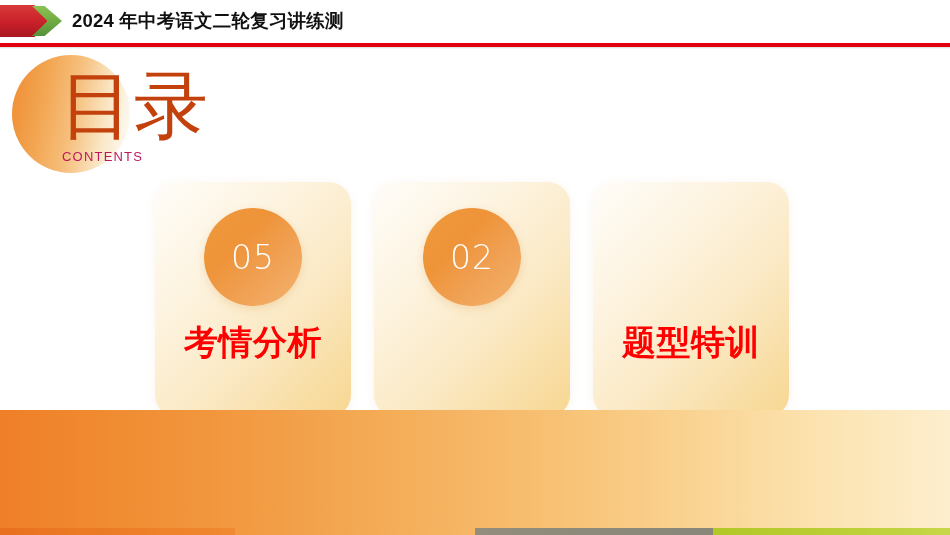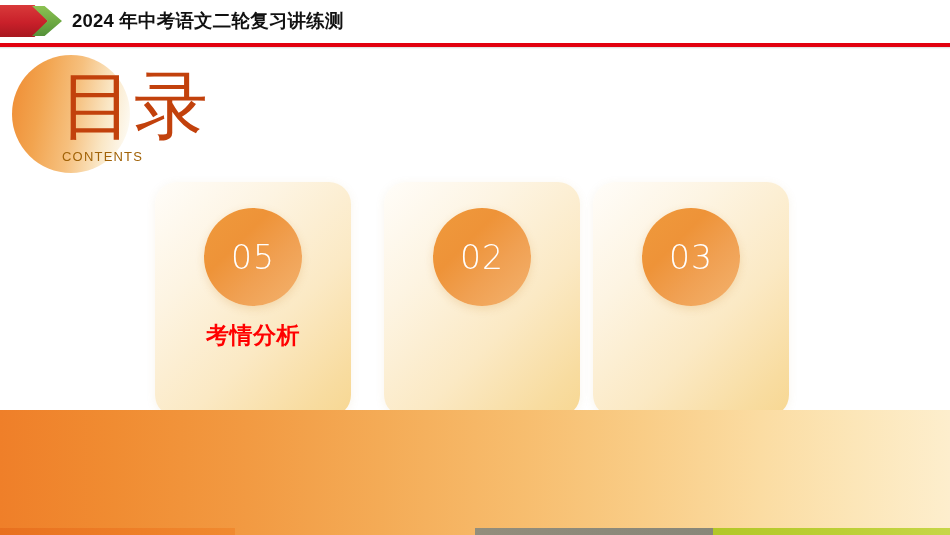--- a/index.html
+++ b/index.html
@@ -75,38 +75,38 @@
     line-height:84px;
     font-weight:400;
     color:#c2410c;
     font-family:"DejaVu Sans","Liberation Sans",sans-serif;
     white-space:nowrap;
   }
   .toc-sub {
     position:absolute; left:50px; top:94px;
     font-size:13px;
     letter-spacing:1.2px;
-    color:#a16207;
+    color:#be185d;
     white-space:nowrap;
   }
 
   
   .cards {
     position:absolute; left:0; top:182px;
     width:950px; height:236px;
   }
   .card {
     position:absolute; top:0;
     width:196px; height:235px;
     border-radius:22px;
     background:linear-gradient(135deg,#fffdf9 0%,#fdf4e2 30%,#fbe9c4 62%,#f8dca0 88%,#f7d792 100%);
     box-shadow:0 2px 10px rgba(190,150,70,.10);
   }
   .card.c1 { left:155px; }
-  .card.c2 { left:384px; }
+  .card.c2 { left:374px; }
   .card.c3 { left:593px; }
 
   .card-circle {
     position:absolute; left:50%; top:26px;
     transform:translateX(-50%);
     width:98px; height:98px;
     border-radius:50%;
     background:linear-gradient(135deg,#ef9a3d 0%,#ee9338 35%,#f0a052 62%,#f2ab63 85%,#f1a457 100%);
     box-shadow:0 3px 9px rgba(210,140,50,.22);
   }
@@ -117,21 +117,21 @@
     font-size:33px;
     font-weight:300;
     color:#ffffff;
     letter-spacing:1px;
     font-family:"DejaVu Sans","Liberation Sans",sans-serif;
   }
   .card-label {
     position:absolute; left:0; top:138px;
     width:196px;
     text-align:center;
-    font-size:23px;
+    font-size:34px;
     font-weight:bold;
     color:#ff0000;
     letter-spacing:.5px;
     white-space:nowrap;
   }
 
   
   .band {
     position:absolute; left:0; top:410px;
     width:950px; height:125px;
@@ -193,23 +193,21 @@
       <div class="card-label">考情分析</div>
     </div>
 
     <div class="card c2">
       <div class="card-circle">
         <div class="card-num">02</div>
       </div>
     </div>
 
     <div class="card c3">
-      <div class="card-circle">
-        <div class="card-num">03</div>
-      </div>
+      <div class="card-label">题型特训</div>
     </div>
 
   </div>
 
   <div class="band">
     <div class="band-strip strip-orange"></div>
     <div class="band-strip strip-gray"></div>
     <div class="band-strip strip-green"></div>
   </div>
 

